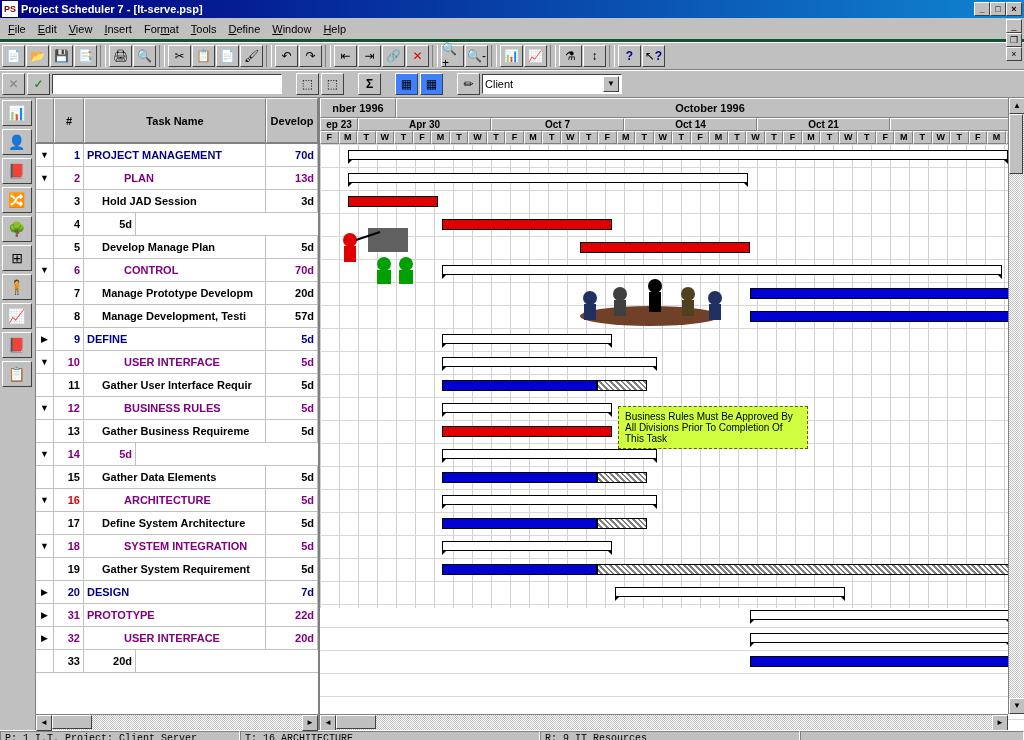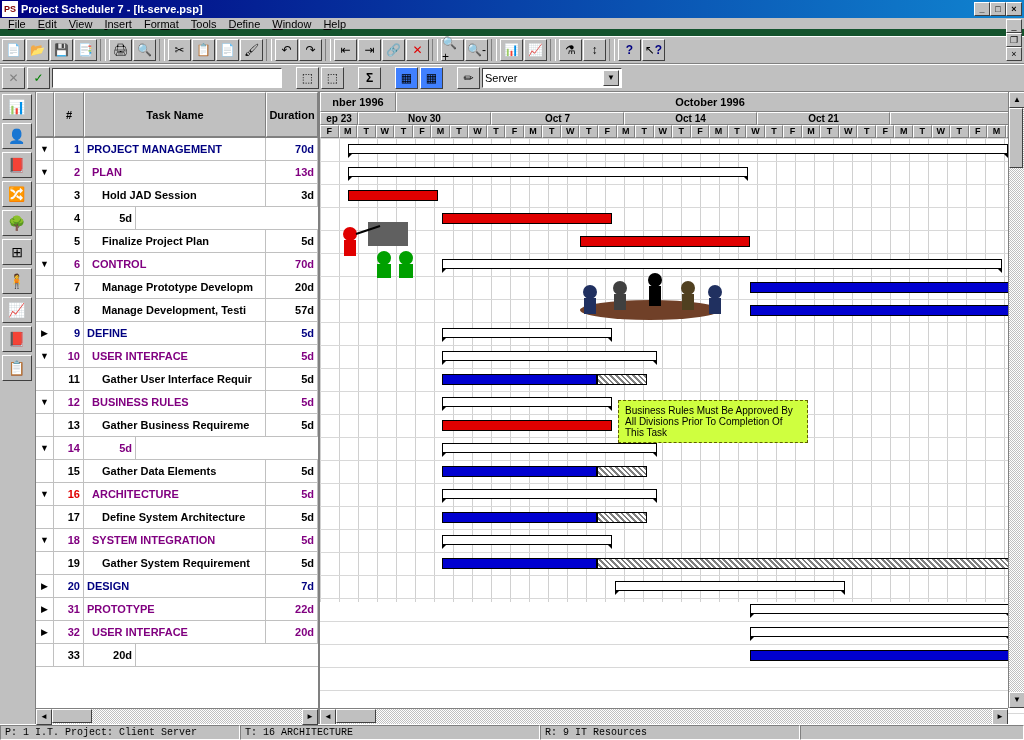--- a/index.html
+++ b/index.html
@@ -4,21 +4,21 @@
 <style>
 * { box-sizing: border-box; margin: 0; padding: 0; }
 body { font-family: "MS Sans Serif", Arial, sans-serif; font-size: 11px; background: #c0c0c0; width: 1024px; height: 740px; overflow: hidden; position: relative; }
 
 .titlebar { background: linear-gradient(to right, #000080, #1084d0); color: #fff; height: 18px; display: flex; align-items: center; padding: 0 2px; font-weight: bold; font-size: 11px; }
 .titlebar .icon { width: 16px; height: 16px; background: #fff; margin-right: 3px; display: inline-flex; align-items: center; justify-content: center; font-size: 9px; color: #800000; }
 .titlebar .title { flex: 1; }
 .titlebar .winbtns, .mdibar .winbtns { display: flex; gap: 0; }
 .winbtn { width: 16px; height: 14px; background: #c0c0c0; border: 1px solid; border-color: #fff #404040 #404040 #fff; font-size: 9px; line-height: 12px; text-align: center; cursor: pointer; color: #000; font-family: Arial; }
 
-.menubar { background: #c0c0c0; height: 18px; display: flex; align-items: center; padding: 0 2px; border-bottom: 7px solid #14532d; position: relative; }
+.menubar { background: #c0c0c0; height: 24px; display: flex; align-items: center; padding: 0 2px; border-bottom: 3px solid #14532d; position: relative; }
 .menubar .menu { padding: 1px 6px; cursor: pointer; }
 .menubar .menu u { text-decoration: underline; }
 .menubar .winbtns { position: absolute; right: 2px; top: 1px; }
 
 .toolbar { background: #c0c0c0; height: 28px; display: flex; align-items: center; padding: 2px; gap: 1px; border-top: 1px solid #fff; border-bottom: 1px solid #808080; }
 .tbtn { width: 23px; height: 22px; background: #c0c0c0; border: 1px solid; border-color: #fff #404040 #404040 #fff; display: inline-flex; align-items: center; justify-content: center; cursor: pointer; font-size: 12px; }
 .tsep { width: 6px; height: 22px; border-left: 1px solid #808080; border-right: 1px solid #fff; margin: 0 2px; }
 
 .toolbar2 { background: #c0c0c0; height: 28px; display: flex; align-items: center; padding: 2px; gap: 2px; border-top: 1px solid #fff; border-bottom: 1px solid #808080; }
 .entry { height: 20px; background: #fff; border: 1px solid; border-color: #404040 #fff #fff #404040; }
@@ -38,21 +38,21 @@
 .hcell.name { flex: 1; }
 .hcell.dur { width: 52px; }
 .grid-body { flex: 1; overflow: hidden; background: #fff; }
 .grid-row { display: flex; height: 23px; border-bottom: 1px solid #c0c0c0; align-items: center; font-size: 11px; }
 .gcell { border-right: 1px solid #c0c0c0; height: 100%; display: flex; align-items: center; padding: 0 3px; }
 .gcell.exp { width: 18px; justify-content: center; cursor: pointer; }
 .gcell.num { width: 30px; justify-content: flex-end; font-weight: bold; }
 .gcell.name { flex: 1; font-weight: bold; overflow: hidden; white-space: nowrap; }
 .gcell.dur { width: 52px; justify-content: flex-end; font-weight: bold; }
 .lvl0 { color: #000080; }
-.lvl1 { color: #800080; padding-left: 8px !important; }
+.lvl1 { color: #800080; padding-left: 8px !important; margin-left: 32px; }
 .lvl2 { color: #000; padding-left: 18px !important; }
 .c-blue .gcell.num, .c-blue .gcell.dur { color: #000080; }
 .c-purple .gcell.num, .c-purple .gcell.dur { color: #800080; }
 .c-purple .gcell.name.lvl0 { color: #800080; }
 .highlight-row { background: #fff; }
 .highlight-row .gcell.num { color: #e00000 !important; }
 .tri { font-size: 9px; color: #000; }
 
 .gantt-pane { flex: 1; position: relative; overflow: hidden; background: #fff; }
 .gantt-header { height: 46px; background: #c0c0c0; display: flex; flex-direction: column; }
@@ -168,21 +168,21 @@
   <div style="width:10px"></div>
   <div class="tbtn">
       <b>Σ</b>
     </div>
   <div style="width:10px"></div>
   <div class="tbtn" style="background:linear-gradient(#4080ff,#4080ff)">▦</div>
   <div class="tbtn" style="background:linear-gradient(#4080ff,#4080ff)">▦</div>
   <div style="width:10px"></div>
   <div class="tbtn">✏</div>
   <div class="combo">
-    <span>Server</span>
+    <span>Client</span>
     <span class="arrow">▼</span>
   </div>
 </div>
 
 <div class="workspace">
 
   <div class="leftpalette">
     <div class="pbtn">📊</div>
     <div class="pbtn">👤</div>
     <div class="pbtn">📕</div>
@@ -193,21 +193,21 @@
     <div class="pbtn">📈</div>
     <div class="pbtn">📕</div>
     <div class="pbtn">📋</div>
   </div>
 
   <div class="grid-pane">
     <div class="grid-header">
       <div class="hcell exp"></div>
       <div class="hcell num">#</div>
       <div class="hcell name">Task Name</div>
-      <div class="hcell dur">Duration</div>
+      <div class="hcell dur">Develop</div>
     </div>
     <div class="grid-body" id="grid-body">
         <div class="grid-row c-blue">
           <div class="gcell exp">
             <span class="tri">▼</span>
           </div>
           <div class="gcell num">1</div>
           <div class="gcell name lvl0">PROJECT MANAGEMENT</div>
           <div class="gcell dur">70d</div>
         </div>
@@ -232,21 +232,21 @@
             <span class="tri"></span>
           </div>
           <div class="gcell num">4</div>
           <div class="gcell dur">5d</div>
         </div>
         <div class="grid-row ">
           <div class="gcell exp">
             <span class="tri"></span>
           </div>
           <div class="gcell num">5</div>
-          <div class="gcell name lvl2">Finalize Project Plan</div>
+          <div class="gcell name lvl2">Develop Manage Plan</div>
           <div class="gcell dur">5d</div>
         </div>
         <div class="grid-row c-purple">
           <div class="gcell exp">
             <span class="tri">▼</span>
           </div>
           <div class="gcell num">6</div>
           <div class="gcell name lvl1">CONTROL</div>
           <div class="gcell dur">70d</div>
         </div>
@@ -395,21 +395,21 @@
   </div>
 
   <div class="gantt-pane">
     <div class="gantt-header">
       <div class="gh-months">
         <div class="gh-month" style="width:76px">nber 1996</div>
         <div class="gh-month" style="flex:1">October 1996</div>
       </div>
       <div class="gh-weeks" id="gh-weeks">
           <div class="gh-week" style="width: 38px;">ep 23</div>
-          <div class="gh-week" style="width: 133px;">Nov 30</div>
+          <div class="gh-week" style="width: 133px;">Apr 30</div>
           <div class="gh-week" style="width: 133px;">Oct 7</div>
           <div class="gh-week" style="width: 133px;">Oct 14</div>
           <div class="gh-week" style="width: 133px;">Oct 21</div>
           <div class="gh-week" style="flex: 1 1 0%;"></div>
         </div>
       <div class="gh-days" id="gh-days">
           <div class="gh-day">F</div>
           <div class="gh-day">M</div>
           <div class="gh-day">T</div>
           <div class="gh-day">W</div>

